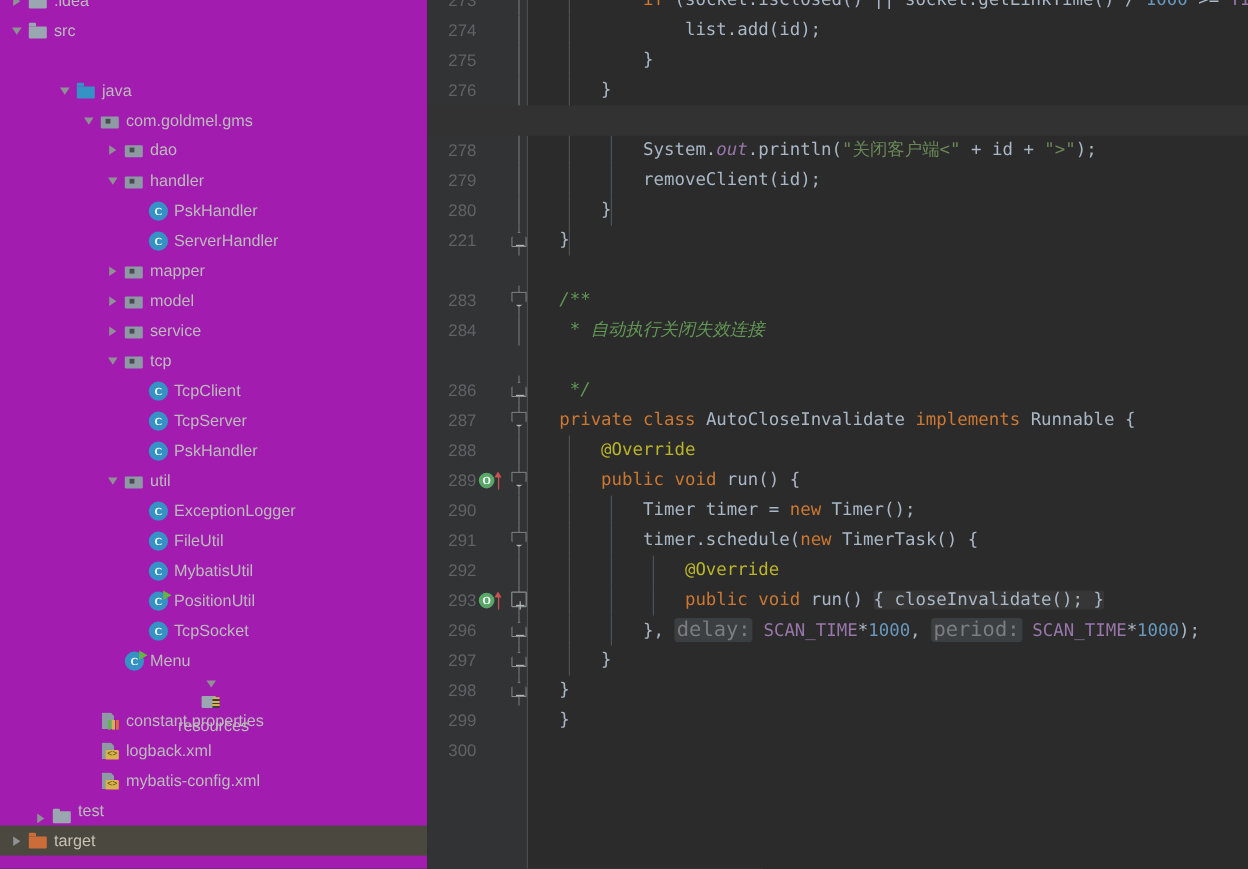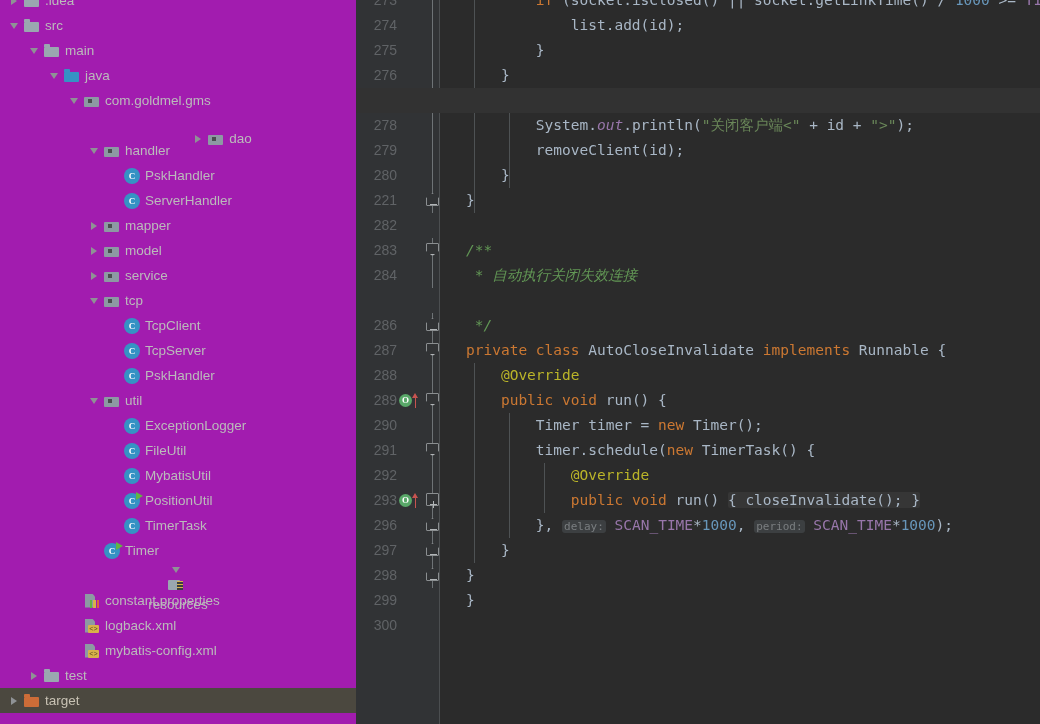--- a/index.html
+++ b/index.html
@@ -252,21 +252,21 @@
   .kw   { color:#cc7832; }
   .str  { color:#6a8759; }
   .num  { color:#6897bb; }
   .cmt  { color:#629755; font-style: italic; }
   .ann  { color:#bbb529; }
   .fld  { color:#9876aa; font-style: italic; }
   .def  { color:#a9b7c6; }
   .cnst { color:#9876aa; }
   .hint {
     color:#7a7e80; background:#3c3f41; border-radius:3px;
-    padding:0 2px; font-size:11px;
+    padding:0 2px; font-size:17px;
   }
   .foldbg { background:#363636; border-radius:2px; }
 </style>
 </head>
 <body>
 
 <div id="app">
 
   <div id="project-tree">
       <div class="tree-row" style="position: absolute; left: 0px; right: 0px; top: -12px;">
@@ -274,39 +274,33 @@
         <div class="twisty collapsed"></div>
         <div class="ticon ico-folder-grey"></div>
         <span class="tree-label">.idea</span>
       </div>
       <div class="tree-row" style="position: absolute; left: 0px; right: 0px; top: 13px;">
         <div style="width: 8px; flex: 0 0 auto;"></div>
         <div class="twisty expanded"></div>
         <div class="ticon ico-folder-grey"></div>
         <span class="tree-label">src</span>
       </div>
-      <div class="tree-row" style="position: absolute; left: 0px; right: 0px; top: 38px;">
-        <div style="width: 28px; flex: 0 0 auto;"></div>
-        <div class="twisty expanded"></div>
-        <div class="ticon ico-folder-grey"></div>
-        <span class="tree-label">main</span>
-      </div>
       <div class="tree-row" style="position: absolute; left: 0px; right: 0px; top: 88px;">
         <div style="width: 68px; flex: 0 0 auto;"></div>
         <div class="twisty expanded"></div>
         <div class="ticon ico-package"></div>
         <span class="tree-label">com.goldmel.gms</span>
       </div>
       <div class="tree-row" style="position: absolute; left: 0px; right: 0px; top: 63px;">
         <div style="width: 48px; flex: 0 0 auto;"></div>
         <div class="twisty expanded"></div>
         <div class="ticon ico-folder-blue"></div>
         <span class="tree-label">java</span>
       </div>
-      <div class="tree-row" style="position: absolute; left: 0px; right: 0px; top: 126px; justify-content: center;">
+      <div class="tree-row" style="position: absolute; left: 0px; right: 0px; top: 112px;">
         <div style="width: 88px; flex: 0 0 auto;"></div>
         <div class="twisty collapsed"></div>
         <div class="ticon ico-package"></div>
         <span class="tree-label">dao</span>
       </div>
       <div class="tree-row" style="position: absolute; left: 0px; right: 0px; top: 138px;">
         <div style="width: 88px; flex: 0 0 auto;"></div>
         <div class="twisty expanded"></div>
         <div class="ticon ico-package"></div>
         <span class="tree-label">handler</span>
@@ -392,27 +386,27 @@
       <div class="tree-row" style="position: absolute; left: 0px; right: 0px; top: 488px;">
         <div style="width: 108px; flex: 0 0 auto;"></div>
         <div class="twisty none"></div>
         <div class="ticon ico-class ico-class-run">C<span class="runmark"></span></div>
         <span class="tree-label">PositionUtil</span>
       </div>
       <div class="tree-row" style="position: absolute; left: 0px; right: 0px; top: 513px;">
         <div style="width: 108px; flex: 0 0 auto;"></div>
         <div class="twisty none"></div>
         <div class="ticon ico-class">C</div>
-        <span class="tree-label">TimerTask</span>
+        <span class="tree-label">TcpSocket</span>
       </div>
       <div class="tree-row" style="position: absolute; left: 0px; right: 0px; top: 538px;">
         <div style="width: 88px; flex: 0 0 auto;"></div>
         <div class="twisty none"></div>
         <div class="ticon ico-class ico-class-run">C<span class="runmark"></span></div>
-        <span class="tree-label">Timer</span>
+        <span class="tree-label">Menu</span>
       </div>
       <div class="tree-row" style="position: absolute; left: 0px; right: 0px; top: 563px; flex-direction: column;">
         <div style="width: 48px; flex: 0 0 auto;"></div>
         <div class="twisty expanded"></div>
         <div class="ticon ico-resources"></div>
         <span class="tree-label">resources</span>
       </div>
       <div class="tree-row" style="position: absolute; left: 0px; right: 0px; top: 588px;">
         <div style="width: 68px; flex: 0 0 auto;"></div>
         <div class="twisty none"></div>
@@ -424,21 +418,21 @@
         <div class="twisty none"></div>
         <div class="ticon ico-xml"></div>
         <span class="tree-label">logback.xml</span>
       </div>
       <div class="tree-row" style="position: absolute; left: 0px; right: 0px; top: 638px;">
         <div style="width: 68px; flex: 0 0 auto;"></div>
         <div class="twisty none"></div>
         <div class="ticon ico-xml"></div>
         <span class="tree-label">mybatis-config.xml</span>
       </div>
-      <div class="tree-row" style="position: absolute; left: 0px; right: 0px; top: 663px;">
+      <div class="tree-row" style="position: absolute; left: 0px; right: 0px; top: 663px; align-items: flex-end;">
         <div style="width: 28px; flex: 0 0 auto;"></div>
         <div class="twisty collapsed"></div>
         <div class="ticon ico-folder-grey"></div>
         <span class="tree-label">test</span>
       </div>
       <div class="tree-row selected" style="position: absolute; left: 0px; right: 0px; top: 688px;">
         <div style="width: 8px; flex: 0 0 auto;"></div>
         <div class="twisty collapsed"></div>
         <div class="ticon ico-folder-orange"></div>
         <span class="tree-label">target</span>
@@ -451,21 +445,20 @@
     <div class="code-area" id="code-area">
         <div class="line" style="position: absolute; left: -84px; right: 0px; top: -12px;"><span class="ln">273</span><span class="fold"><span class="stem"></span></span><span class="iguide" style="left: 118px;"></span><span class="code"><span class="def">        </span><span class="kw">if</span><span class="def"> (socket.isClosed() || socket.getLinkTime() / </span><span class="num">1000</span><span class="def"> &gt;= </span><span class="cnst">TIMEOUT</span></span></div>
         <div class="line" style="position: absolute; left: -84px; right: 0px; top: 13px;"><span class="ln">274</span><span class="fold"><span class="stem"></span></span><span class="iguide" style="left: 118px;"></span><span class="code"><span class="def">            list.add(id);</span></span></div>
         <div class="line" style="position: absolute; left: -84px; right: 0px; top: 38px;"><span class="ln">275</span><span class="fold"><span class="stem"></span></span><span class="iguide" style="left: 118px;"></span><span class="code"><span class="def">        }</span></span></div>
         <div class="line" style="position: absolute; left: -84px; right: 0px; top: 63px;"><span class="ln">276</span><span class="fold"><span class="stem"></span></span><span class="iguide" style="left: 118px;"></span><span class="code"><span class="def">    }</span></span></div>
         <div class="line current" style="position: absolute; left: -84px; right: 0px; top: 88px;"><span class="ln">277</span><span class="bulb"><span class="glass"></span><span class="base"></span></span><span class="fold"><span class="stem"></span></span><span class="iguide" style="left: 118px;"></span><span class="code"><span class="def">    </span><span class="kw">for</span><span class="def"> (</span><span class="kw">int</span><span class="def"> id : list) {</span></span></div>
         <div class="line" style="position: absolute; left: -84px; right: 0px; top: 113px;"><span class="ln">278</span><span class="fold"><span class="stem"></span></span><span class="iguide" style="left: 118px;"></span><span class="iguide" style="left: 153px;"></span><span class="code"><span class="def">        System.</span><span class="fld">out</span><span class="def">.println(</span><span class="str">"关闭客户端&lt;"</span><span class="def"> + id + </span><span class="str">"&gt;"</span><span class="def">);</span></span></div>
         <div class="line" style="position: absolute; left: -84px; right: 0px; top: 138px;"><span class="ln">279</span><span class="fold"><span class="stem"></span></span><span class="iguide" style="left: 118px;"></span><span class="iguide" style="left: 153px;"></span><span class="code"><span class="def">        removeClient(id);</span></span></div>
         <div class="line" style="position: absolute; left: -84px; right: 0px; top: 163px;"><span class="ln">280</span><span class="fold"><span class="stem"></span></span><span class="iguide" style="left: 118px;"></span><span class="iguide" style="left: 153px;"></span><span class="code"><span class="def">    }</span></span></div>
         <div class="line" style="position: absolute; left: -84px; right: 0px; top: 188px;"><span class="ln">221</span><span class="fold"><span class="stem"></span><span class="box end"><span class="sign"></span></span></span><span class="iguide" style="left: 118px;"></span><span class="code"><span class="def">}</span></span></div>
-        <div class="line" style="position: absolute; left: -84px; right: 0px; top: 213px;"><span class="ln">282</span><span class="fold"></span><span class="code"></span></div>
         <div class="line" style="position: absolute; left: -84px; right: 0px; top: 238px;"><span class="ln">283</span><span class="fold"><span class="stem"></span><span class="box start"><span class="sign"></span></span></span><span class="code"><span class="cmt">/**</span></span></div>
         <div class="line" style="position: absolute; left: -84px; right: 0px; top: 263px;"><span class="ln">284</span><span class="fold"><span class="stem"></span></span><span class="code"><span class="cmt"> * 自动执行关闭失效连接</span></span></div>
         <div class="line" style="position: absolute; left: -84px; right: 0px; top: 313px;"><span class="ln">286</span><span class="fold"><span class="stem"></span><span class="box end"><span class="sign"></span></span></span><span class="code"><span class="cmt"> */</span></span></div>
         <div class="line" style="position: absolute; left: -84px; right: 0px; top: 338px;"><span class="ln">287</span><span class="fold"><span class="stem"></span><span class="box start"><span class="sign"></span></span></span><span class="code"><span class="kw">private</span><span class="def"> </span><span class="kw">class</span><span class="def"> AutoCloseInvalidate </span><span class="kw">implements</span><span class="def"> Runnable {</span></span></div>
         <div class="line" style="position: absolute; left: -84px; right: 0px; top: 363px;"><span class="ln">288</span><span class="fold"><span class="stem"></span></span><span class="iguide" style="left: 118px;"></span><span class="code"><span class="def">    </span><span class="ann">@Override</span></span></div>
         <div class="line" style="position: absolute; left: -84px; right: 0px; top: 388px;"><span class="ln">289</span><span class="ovr"><span class="circ">O</span><span class="arw"></span></span><span class="fold"><span class="stem"></span><span class="box start"><span class="sign"></span></span></span><span class="iguide" style="left: 118px;"></span><span class="code"><span class="def">    </span><span class="kw">public</span><span class="def"> </span><span class="kw">void</span><span class="def"> run() {</span></span></div>
         <div class="line" style="position: absolute; left: -84px; right: 0px; top: 413px;"><span class="ln">290</span><span class="fold"><span class="stem"></span></span><span class="iguide" style="left: 118px;"></span><span class="iguide" style="left: 153px;"></span><span class="code"><span class="def">        Timer timer = </span><span class="kw">new</span><span class="def"> Timer();</span></span></div>
         <div class="line" style="position: absolute; left: -84px; right: 0px; top: 438px;"><span class="ln">291</span><span class="fold"><span class="stem"></span><span class="box start"><span class="sign"></span></span></span><span class="iguide" style="left: 118px;"></span><span class="iguide" style="left: 153px;"></span><span class="code"><span class="def">        timer.schedule(</span><span class="kw">new</span><span class="def"> TimerTask() {</span></span></div>
         <div class="line" style="position: absolute; left: -84px; right: 0px; top: 463px;"><span class="ln">292</span><span class="fold"><span class="stem"></span></span><span class="iguide" style="left: 118px;"></span><span class="iguide" style="left: 153px;"></span><span class="iguide" style="left: 188px;"></span><span class="code"><span class="def">            </span><span class="ann">@Override</span></span></div>
         <div class="line" style="position: absolute; left: -84px; right: 0px; top: 488px;"><span class="ln">293</span><span class="ovr"><span class="circ">O</span><span class="arw"></span></span><span class="fold"><span class="stem"></span><span class="box plus"><span class="sign"></span><span class="sign v"></span></span></span><span class="iguide" style="left: 118px;"></span><span class="iguide" style="left: 153px;"></span><span class="iguide" style="left: 188px;"></span><span class="code"><span class="def">            </span><span class="kw">public</span><span class="def"> </span><span class="kw">void</span><span class="def"> run() </span><span class="foldbg">{ closeInvalidate(); }</span></span></div>

